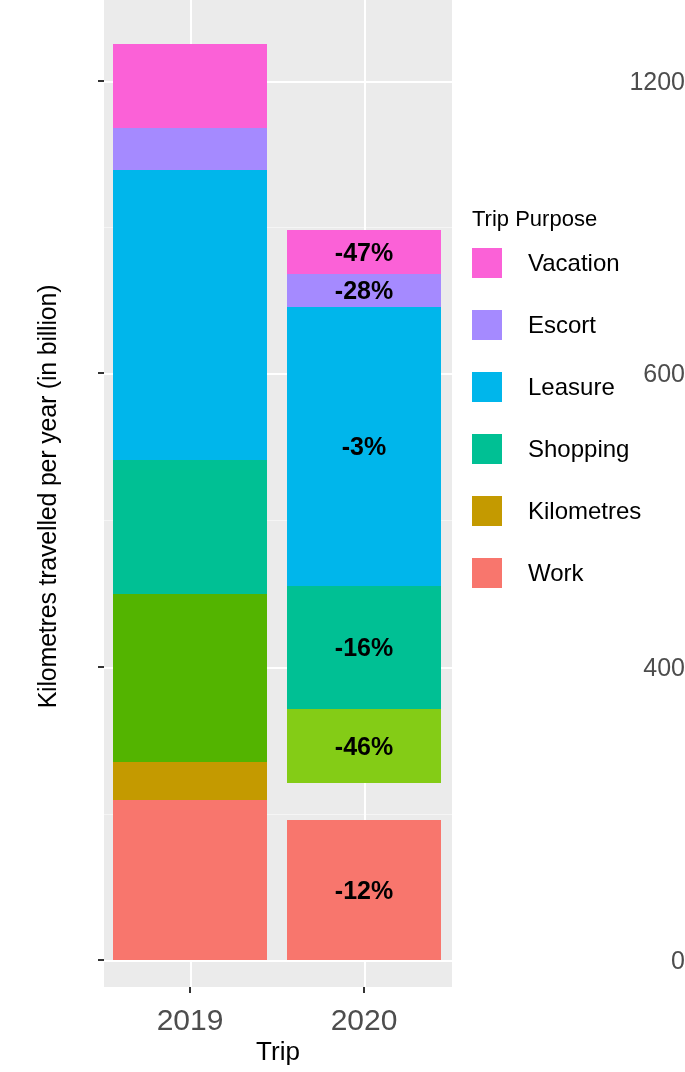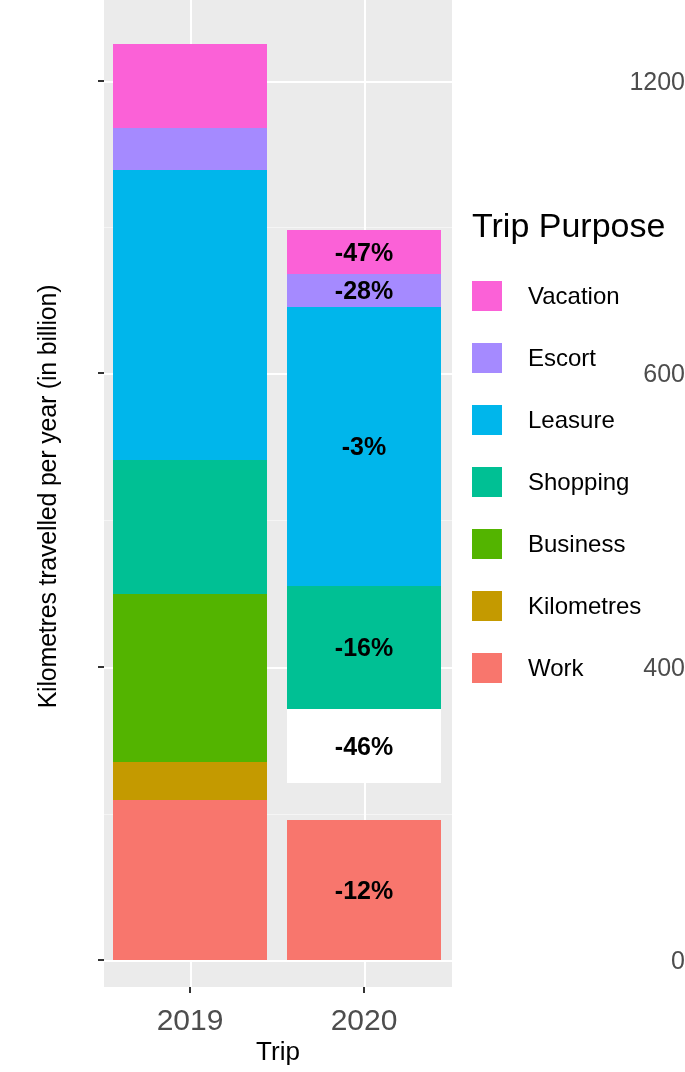--- a/index.html
+++ b/index.html
@@ -137,23 +137,22 @@
   }
 
   
   .legend {
     position: absolute;
     left: 472px;
     top: 206px;
     width: 213px;
   }
   .legend-title {
-    font-size: 34px;
-    color: #000000;
-    margin-bottom: 20px;
+    font-size: 22px;
+    color: #000000;
     white-space: nowrap;
   }
   .legend-row {
     display: flex;
     align-items: center;
     height: 62px;
   }
   .legend-key {
     width: 30px;
     height: 30px;
@@ -203,21 +202,21 @@
         <div class="bar-seg" style="top: 459.702px; height: 134.78px; background: rgb(0, 192, 148);"></div>
         <div class="bar-seg" style="top: 169.632px; height: 290.07px; background: rgb(0, 182, 235);"></div>
         <div class="bar-seg" style="top: 127.88px; height: 41.7525px; background: rgb(165, 138, 255);"></div>
         <div class="bar-seg" style="top: 43.6425px; height: 84.2375px; background: rgb(251, 97, 215);"></div>
       </div>
 
     <div class="bar-col" id="bar-2020" style="left:183px; top:0; height:987px;">
         <div class="bar-seg" style="top: 820.092px; height: 139.907px; background: rgb(248, 118, 109);">
           <span class="seg-label">-12%</span>
         </div>
-        <div class="bar-seg" style="top: 709.485px; height: 74px; background: #ffffff;">
+        <div class="bar-seg" style="top: 709.485px; height: 74px; background: #84cc16;">
           <span class="seg-label">-46%</span>
         </div>
         <div class="bar-seg" style="top: 586.425px; height: 123.06px; background: rgb(0, 192, 148);">
           <span class="seg-label">-16%</span>
         </div>
         <div class="bar-seg" style="top: 307.342px; height: 279.082px; background: rgb(0, 182, 235);">
           <span class="seg-label">-3%</span>
         </div>
         <div class="bar-seg" style="top: 274.38px; height: 32.9625px; background: rgb(165, 138, 255);">
           <span class="seg-label">-28%</span>
@@ -248,24 +247,20 @@
         </div>
         <div class="legend-row">
           <span class="legend-key" style="background: rgb(0, 182, 235);"></span>
           <span class="legend-label">Leasure</span>
         </div>
         <div class="legend-row">
           <span class="legend-key" style="background: rgb(0, 192, 148);"></span>
           <span class="legend-label">Shopping</span>
         </div>
         <div class="legend-row">
-          <span class="legend-key" style="background: rgb(83, 180, 0);"></span>
-          <span class="legend-label">Business</span>
-        </div>
-        <div class="legend-row">
           <span class="legend-key" style="background: rgb(196, 154, 0);"></span>
           <span class="legend-label">Kilometres</span>
         </div>
         <div class="legend-row">
           <span class="legend-key" style="background: rgb(248, 118, 109);"></span>
           <span class="legend-label">Work</span>
         </div>
       </div>
   </div>
 

